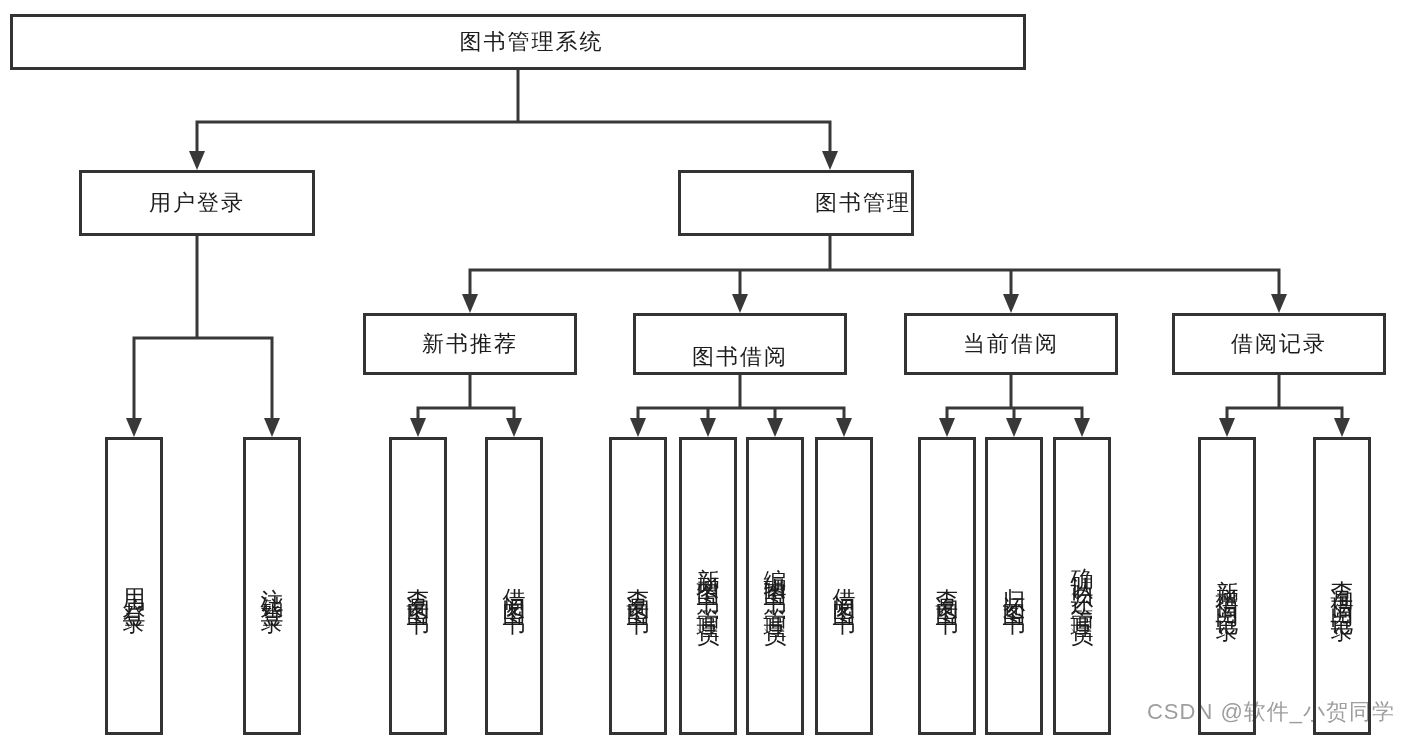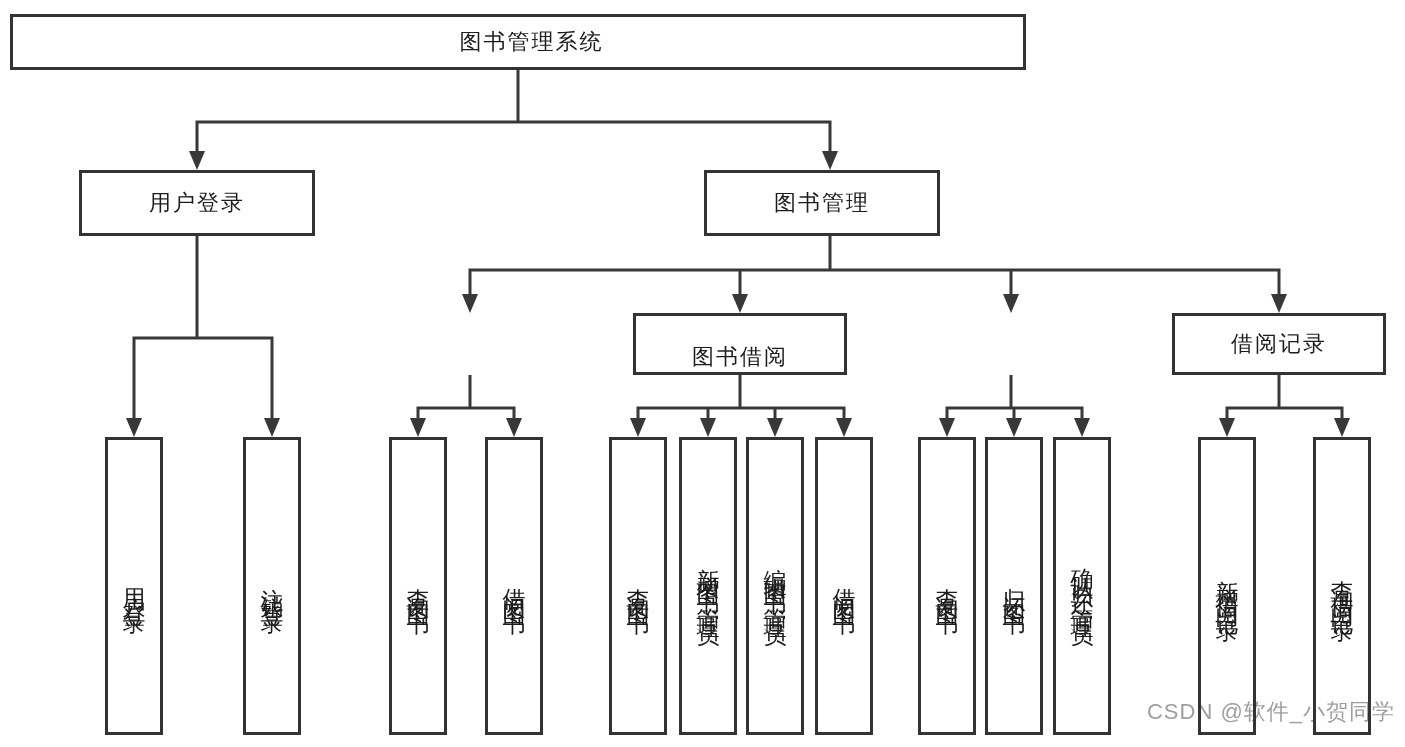--- a/index.html
+++ b/index.html
@@ -100,26 +100,32 @@
     </g>
   </svg>
 
   <div class="node" style="left:10px; top:14px; width:1016px; height:56px;padding-left:27px;">
     <span class="h-label">图书管理系统</span>
   </div>
 
   <div class="node" style="left:79px; top:170px; width:236px; height:66px;">
     <span class="h-label">用户登录</span>
   </div>
-  <div class="node" style="left:704px; top:170px; width:236px; height:66px;">
+  <div class="node" style="left:678px; top:170px; width:236px; height:66px;justify-content:flex-end;">
     <span class="h-label">图书管理</span>
   </div>
 
+  <div class="node" style="left:363px; top:313px; width:214px; height:62px;">
+    <span class="h-label">新书推荐</span>
+  </div>
   <div class="node" style="left:633px; top:313px; width:214px; height:62px;align-items:flex-end;">
     <span class="h-label">图书借阅</span>
+  </div>
+  <div class="node" style="left:904px; top:313px; width:214px; height:62px;">
+    <span class="h-label">当前借阅</span>
   </div>
   <div class="node" style="left:1172px; top:313px; width:214px; height:62px;">
     <span class="h-label">借阅记录</span>
   </div>
 
   <div class="node" style="left:105px; top:437px; width:58px; height:298px;">
     <span class="v-label">用户登录</span>
   </div>
   <div class="node" style="left:243px; top:437px; width:58px; height:298px;">
     <span class="v-label">注销登录</span>

